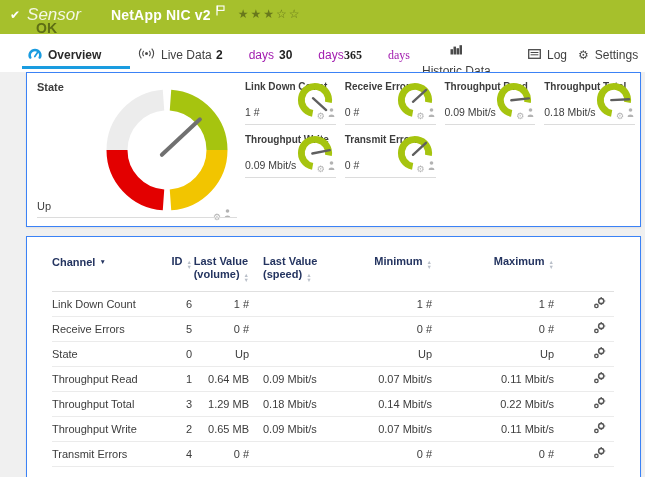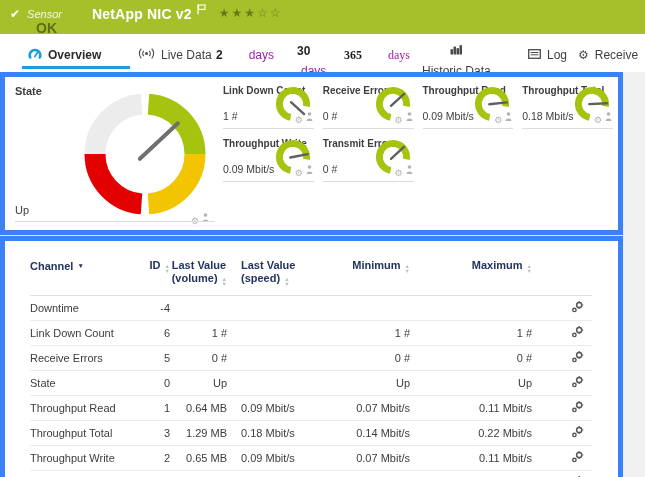--- a/index.html
+++ b/index.html
@@ -9,38 +9,38 @@
     font-family:"Liberation Sans","DejaVu Sans",sans-serif;
     -webkit-font-smoothing:antialiased;
   }
   
   .sensor-header{
     position:absolute;top:0;left:0;width:645px;height:34px;
     background:#a6c02c;color:#fff;
   }
   .hdr-line1{position:absolute;top:5px;left:10px;display:flex;align-items:center;gap:7px;}
   .check{font-size:12px;font-weight:bold;color:#fff;}
-  .kind{font-style:italic;font-size:11px;color:rgba(255,255,255,.88);}
+  .kind{font-style:italic;font-size:17px;color:rgba(255,255,255,.88);}
   .sensor-title{font-size:14px;font-weight:bold;color:#fff;letter-spacing:.2px;padding-left:23px;}
   .flag{position:relative;top:-4px;margin-left:-2px;}
   .stars{font-size:12px;color:#68781c;letter-spacing:2px;margin-left:6px;position:relative;top:-1px;}
   .hdr-status{position:absolute;top:20px;left:36px;font-size:14px;font-weight:bold;color:#5e6e14;}
   
   .white-band{position:absolute;top:34px;left:0;width:645px;height:38px;background:#fff;}
   .tab-bar{position:absolute;top:44px;left:0;width:645px;height:26px;background:#fff;}
   .tab{position:absolute;top:0;display:flex;align-items:center;gap:6px;font-size:12px;color:#3f3f3f;height:22px;cursor:pointer;white-space:nowrap;}
   .tab .num{font-weight:bold;color:#1f1f1f;margin-right:-2px;}
   .tab .days{color:#a21caf;margin-left:22px;}
   .tab.active .lbl{color:#2b2b2b;font-weight:bold;}
   .active-underline{position:absolute;left:22px;top:22px;width:108px;height:3px;background:#1a9ce0;}
-  .t-overview{left:28px;} .t-live{left:138px;} .t-2d{left:216px;} .t-30d{left:279px;flex-direction:column;}
+  .t-overview{left:28px;} .t-live{left:138px;} .t-2d{left:216px;} .t-30d{left:279px;}
   .t-365d{left:344px;font-family:Liberation Serif, serif;} .t-historic{left:422px;flex-direction:column;} .t-log{left:528px;} .t-settings{left:578px;}
   .gear-glyph{font-size:12px;color:#4a4a4a;line-height:1;}
   
-  .panel{position:absolute;left:0;width:613px;background:#fff;border:5px solid #3b82f6;box-shadow:0 1px 2px rgba(0,0,0,.07);}
+  .panel{position:absolute;left:26px;width:613px;background:#fff;border:1px solid #3b82f6;box-shadow:0 1px 2px rgba(0,0,0,.07);}
   .gauges-panel{top:72px;height:153px;}
   .table-panel{top:236px;height:254px;border-bottom:none;}
   
   .state-label{position:absolute;top:8px;left:10px;font-size:11px;font-weight:bold;color:#3d3d3d;}
   .state-gauge{position:absolute;left:75px;top:12px;}
   .state-status{position:absolute;top:127px;left:10px;font-size:11px;color:#3d3d3d;}
   .state-underline{position:absolute;top:144px;left:10px;width:200px;border-bottom:1px solid #dcdcdc;}
   .cell-icons{display:inline-flex;align-items:flex-end;gap:3px;color:#b3b3b3;}
   .cell-icons .gear{font-size:9px;line-height:1;color:#b3b3b3;}
   .state-icons{position:absolute;top:131px;left:186px;}
@@ -136,21 +136,21 @@
       <svg width="13" height="10" viewBox="0 0 13 10">
         <rect x="0.7" y="0.7" width="11.6" height="8.6" fill="none" stroke="#4a4a4a" stroke-width="1.3"></rect>
         <line x1="2.6" y1="3.5" x2="10.4" y2="3.5" stroke="#4a4a4a" stroke-width="1"></line>
         <line x1="2.6" y1="5.8" x2="10.4" y2="5.8" stroke="#4a4a4a" stroke-width="1"></line>
       </svg>
     </span>
     <span class="lbl">Log</span>
   </div>
   <div class="tab t-settings">
     <span class="gear-glyph">⚙</span>
-    <span class="lbl">Receive</span>
+    <span class="lbl">Settings</span>
   </div>
   <div class="active-underline"></div>
 </div>
 
 <div class="panel gauges-panel">
   <div class="state-label">State</div>
 
   <svg class="state-gauge" width="130" height="130" viewBox="-65 -65 130 130">
     <g id="state-segments">
         <path d="M 3.49 -49.88 A 50 50 0 0 1 50.00 -0.00" fill="none" stroke="#a6c40f" stroke-width="21"></path>
@@ -341,39 +341,20 @@
         <th class="c6 al-r">
           <span>Maximum</span><span class="sort-both">
               <span>▲</span>
               <span>▼</span>
             </span>
         </th>
         <th class="c7"></th>
       </tr>
     </thead>
     <tbody id="channel-rows">
-  <tr>
-    <td class="c1 al-l">Downtime</td>
-    <td class="c2 al-r">-4</td>
-    <td class="c3 al-r"></td>
-    <td class="c4 al-l"></td>
-    <td class="c5 al-r"></td>
-    <td class="c6 al-r"></td>
-    <td class="c7">
-      <span class="gears-btn">
-        <svg width="13" height="12" viewBox="0 0 13 12">
-          <circle cx="8.2" cy="4" r="2.6" fill="none" stroke="#555" stroke-width="1.5"></circle>
-          <line x1="8.2" y1="0.1" x2="8.2" y2="1" stroke="#555" stroke-width="1.2"></line>
-          <line x1="11.4" y1="4" x2="12.3" y2="4" stroke="#555" stroke-width="1.2"></line>
-          <line x1="8.2" y1="7" x2="8.2" y2="7.9" stroke="#555" stroke-width="1.2"></line>
-          <circle cx="3.4" cy="8.9" r="1.7" fill="none" stroke="#555" stroke-width="1.4"></circle>
-        </svg>
-      </span>
-    </td>
-  </tr>
 
   <tr>
     <td class="c1 al-l">Link Down Count</td>
     <td class="c2 al-r">6</td>
     <td class="c3 al-r">1 #</td>
     <td class="c4 al-l"></td>
     <td class="c5 al-r">1 #</td>
     <td class="c6 al-r">1 #</td>
     <td class="c7">
       <span class="gears-btn">

